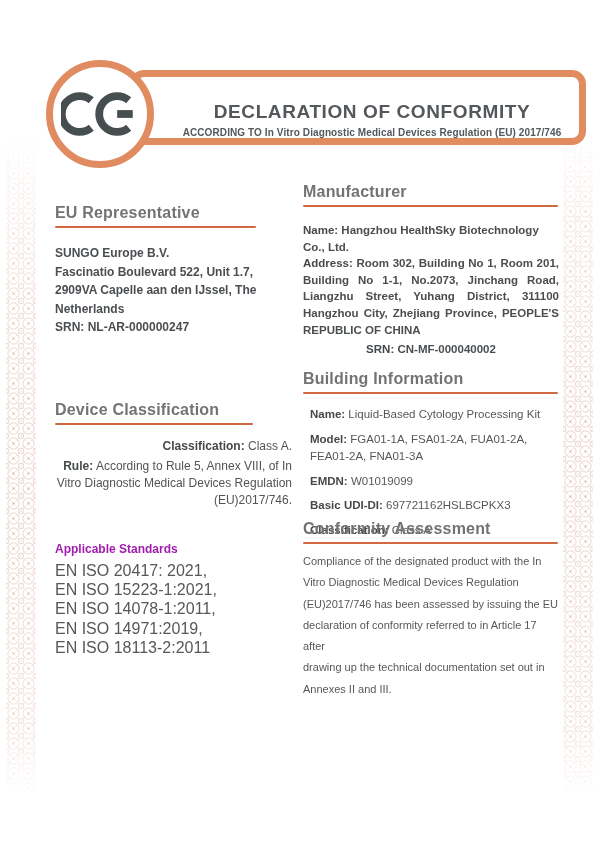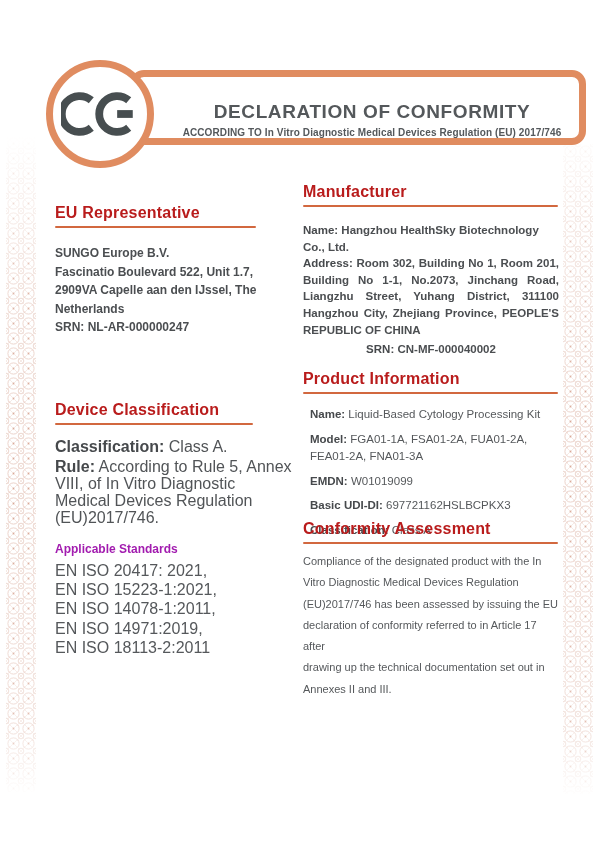--- a/index.html
+++ b/index.html
@@ -31,36 +31,36 @@
   }
   .ce-badge {
     position:absolute; left:46px; top:60px; width:94px; height:94px;
     border:7px solid #E08C60; border-radius:50%; background:#ffffff; z-index:2;
     display:flex; align-items:center; justify-content:center;
   }
   .ce-svg { width:78px; height:50px; }
 
   
   .sec { position:absolute; }
-  .sec h2 { margin:0; font-size:16px; line-height:19px; font-weight:bold; color:#b91c1c; letter-spacing:0.2px; }
+  .sec h2 { margin:0; font-size:16px; line-height:19px; font-weight:bold; color:#737373; letter-spacing:0.2px; }
   .rule { height:2px; background:#D2683F; margin-top:4px; border-radius:1px; }
   .rule-short { width:201px; }
   .rule-full  { width:255px; }
 
   .sec-eurep        { left:55px;  top:203px; width:237px; }
   .sec-devclass     { left:55px;  top:400px; width:237px; }
   .sec-standards    { left:55px;  top:541px; width:237px; }
   .sec-manufacturer { left:303px; top:182px; width:256px; }
   .sec-product      { left:303px; top:369px; width:256px; }
   .sec-conformity   { left:303px; top:519px; width:256px; }
 
   .eurep-body { margin-top:16px; font-size:12px; font-weight:bold; color:#4B4E51; }
   .eurep-body .bline { line-height:18.6px; }
 
-  .dc-body { margin-top:13px; font-size:16px; color:#515457; }
+  .dc-body { margin-top:13px; font-size:12px; color:#515457;text-align:right; }
   .dc-line { margin:0; line-height:17px; }
   .dc-para { margin:3px 0 0 0; line-height:17px; }
   .lbl { font-weight:bold; color:#46494C; }
 
   .std-head { margin-top:0; font-size:12px; font-weight:bold; color:#a21caf; line-height:16px; }
   .std-lines { margin-top:4px; font-size:16px; color:#55585B; }
   .std-lines .bline { line-height:19.2px; }
 
   .mfr-body { margin-top:15px; font-size:11.5px; font-weight:bold; color:#4B4E51; line-height:16.6px; }
   .mfr-name { margin:0; }
@@ -185,21 +185,21 @@
     <h2>Manufacturer</h2>
     <div class="rule rule-full"></div>
     <div class="mfr-body">
       <p class="mfr-name"><span class="lbl">Name:</span> <span>Hangzhou HealthSky Biotechnology Co., Ltd.</span></p>
       <p class="mfr-address"><span class="lbl">Address:</span> <span>Room 302, Building No 1, Room 201, Building No 1-1, No.2073, Jinchang Road, Liangzhu Street, Yuhang District, 311100 Hangzhou City, Zhejiang Province, PEOPLE'S REPUBLIC OF CHINA</span></p>
       <p class="mfr-srn"><span class="lbl">SRN:</span> <span>CN-MF-000040002</span></p>
     </div>
   </section>
 
   <section class="sec sec-product">
-    <h2>Product Information</h2>
+    <h2>Building Information</h2>
     <div class="rule rule-full"></div>
     <div class="pi-body">
       <p class="pi-field"><span class="lbl">Name:</span> <span>Liquid-Based Cytology Processing Kit</span></p>
       <p class="pi-field"><span class="lbl">Model:</span> <span>FGA01-1A, FSA01-2A, FUA01-2A, FEA01-2A, FNA01-3A</span></p>
       <p class="pi-field"><span class="lbl">EMDN:</span> <span>W01019099</span></p>
       <p class="pi-field"><span class="lbl">Basic UDI-DI:</span> <span>697721162HSLBCPKX3</span></p>
       <p class="pi-field"><span class="lbl">Classification:</span> <span>Class A</span></p>
     </div>
   </section>
 

